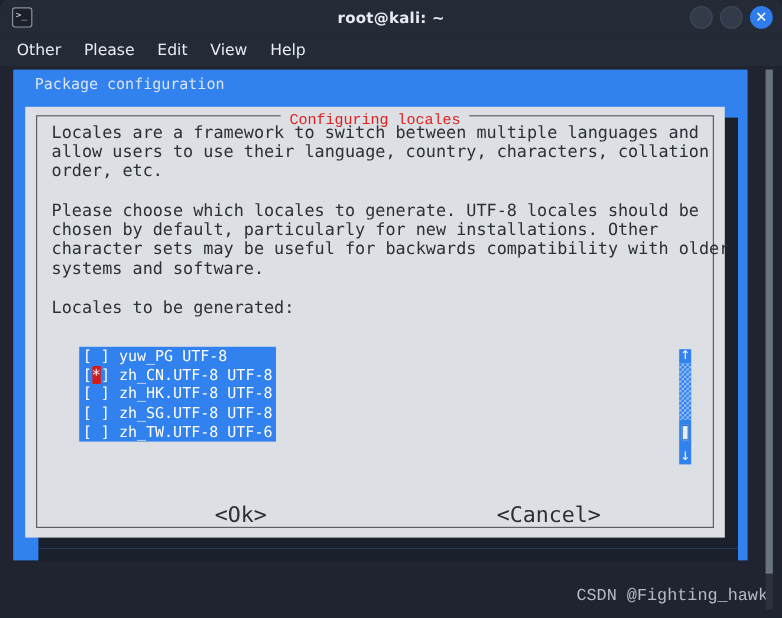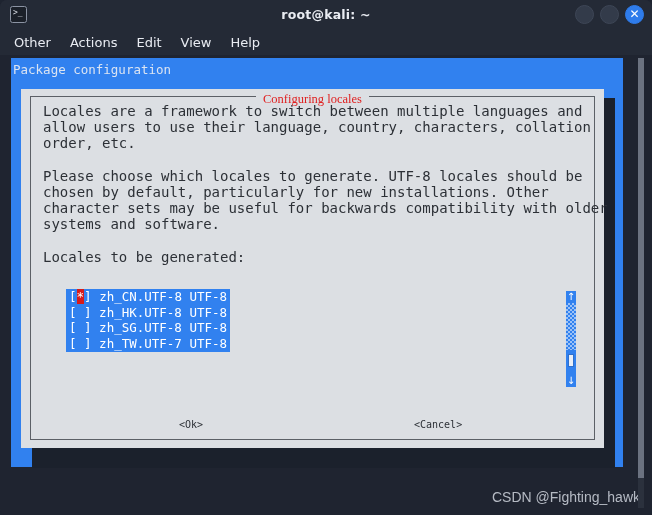--- a/index.html
+++ b/index.html
@@ -127,21 +127,21 @@
   
   .backdrop {
     position: absolute;
     left: 11px; top: 3px;
     width: 612px;
     height: 409px;
     background: #3181ef;
   }
   .backdrop-title {
     position: absolute;
-    left: 2px; top: 4px;
+    left: 18px; top: 4px;
     color: #dbe4f2;
     font-size: 12.5px;
     font-family: "DejaVu Sans Mono", monospace;
     white-space: pre;
     text-align: right;
   }
 
   
   .dlg-shadow {
     position: absolute;
@@ -176,21 +176,21 @@
     text-align: center;
   }
   .dialog-legend .legend-text {
     position: relative;
     top: -1px;
     display: inline-block;
     background: #dcdfe3;
     padding: 0 7px;
     color: #e02020;
     font-size: 12.5px;
-    font-family: Liberation Serif, serif;
+    font-family: Liberation Mono, monospace;
     white-space: pre;
     text-align: right;
   }
 
   .dlg-text {
     position: absolute;
     left: 22px; top: 14px;
     color: #2c3036;
     font-size: 14px;
     line-height: 16.2px;
@@ -266,21 +266,21 @@
   
   .btn-row {
     position: absolute;
     left: 0; top: 330px;
     width: 583px;
     height: 22px;
   }
   .dlg-btn {
     position: absolute;
     color: #2c3036;
-    font-size: 10px;
+    font-size: 18px;
     font-family: "DejaVu Sans Mono", monospace;
     white-space: pre;
     cursor: default;
   }
   .dlg-btn.ok { left: 158px; }
   .dlg-btn.cancel { left: 365px; margin-left: 28px; }
 
   
   .bottom-band {
     position: absolute;
@@ -290,21 +290,21 @@
     background: #1b212c;
   }
 
   
   .watermark {
     position: absolute;
     right: 12px;
     bottom: 10px;
     color: #c2c7d0;
     font-size: 14px;
-    font-family: Liberation Sans, sans-serif;
+    font-family: Liberation Mono, monospace;
     opacity: 0.92;
     text-align: center;
   }
 
   
   .term-scroll {
     position: absolute;
     right: 8px; top: 58px;
     width: 6px;
     height: 450px;
@@ -332,21 +332,21 @@
       <div class="winbtn"></div>
       <div class="winbtn"></div>
       <div class="winbtn close">
         <span class="x">✕</span>
       </div>
     </div>
   </div>
 
   <div class="menubar">
     <div class="menu-item">Other</div>
-    <div class="menu-item">Actions</div>
+    <div class="menu-item">Please</div>
     <div class="menu-item">Edit</div>
     <div class="menu-item">View</div>
     <div class="menu-item">Help</div>
   </div>
 
   <div class="term">
 
     <div class="backdrop">
       <div class="backdrop-title">Package configuration</div>
     </div>
@@ -366,24 +366,25 @@
 order, etc.
 
 Please choose which locales to generate. UTF-8 locales should be
 chosen by default, particularly for new installations. Other
 character sets may be useful for backwards compatibility with older
 systems and software.
 
 Locales to be generated:</div>
 
       <div class="locale-list">
+        <div class="locale-row"><span class="mark">[ ]</span> <span>yuw_PG UTF-8</span></div>
         <div class="locale-row selected"><span>[</span><span class="mark">*</span><span>]</span> <span>zh_CN.UTF-8 UTF-8</span></div>
         <div class="locale-row"><span class="mark">[ ]</span> <span>zh_HK.UTF-8 UTF-8</span></div>
         <div class="locale-row"><span class="mark">[ ]</span> <span>zh_SG.UTF-8 UTF-8</span></div>
-        <div class="locale-row"><span class="mark">[ ]</span> <span>zh_TW.UTF-7 UTF-8</span></div>
+        <div class="locale-row"><span class="mark">[ ]</span> <span>zh_TW.UTF-8 UTF-6</span></div>
       </div>
 
       <div class="list-scroll">
         <div class="ls-arrow">↑</div>
         <div class="ls-track"></div>
         <div class="ls-lower">
           <div class="ls-thumb"></div>
         </div>
         <div class="ls-arrow">↓</div>
       </div>

